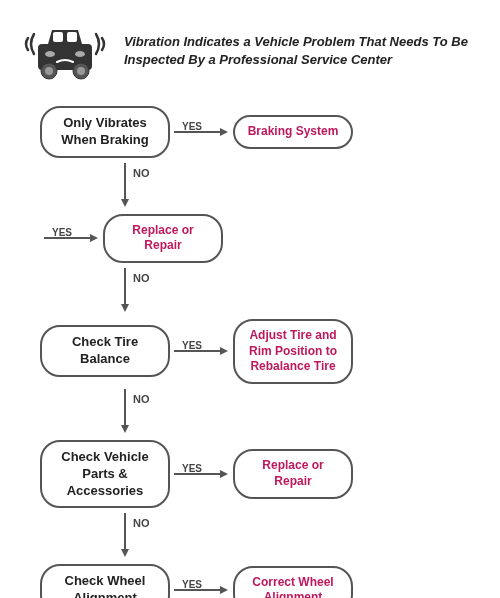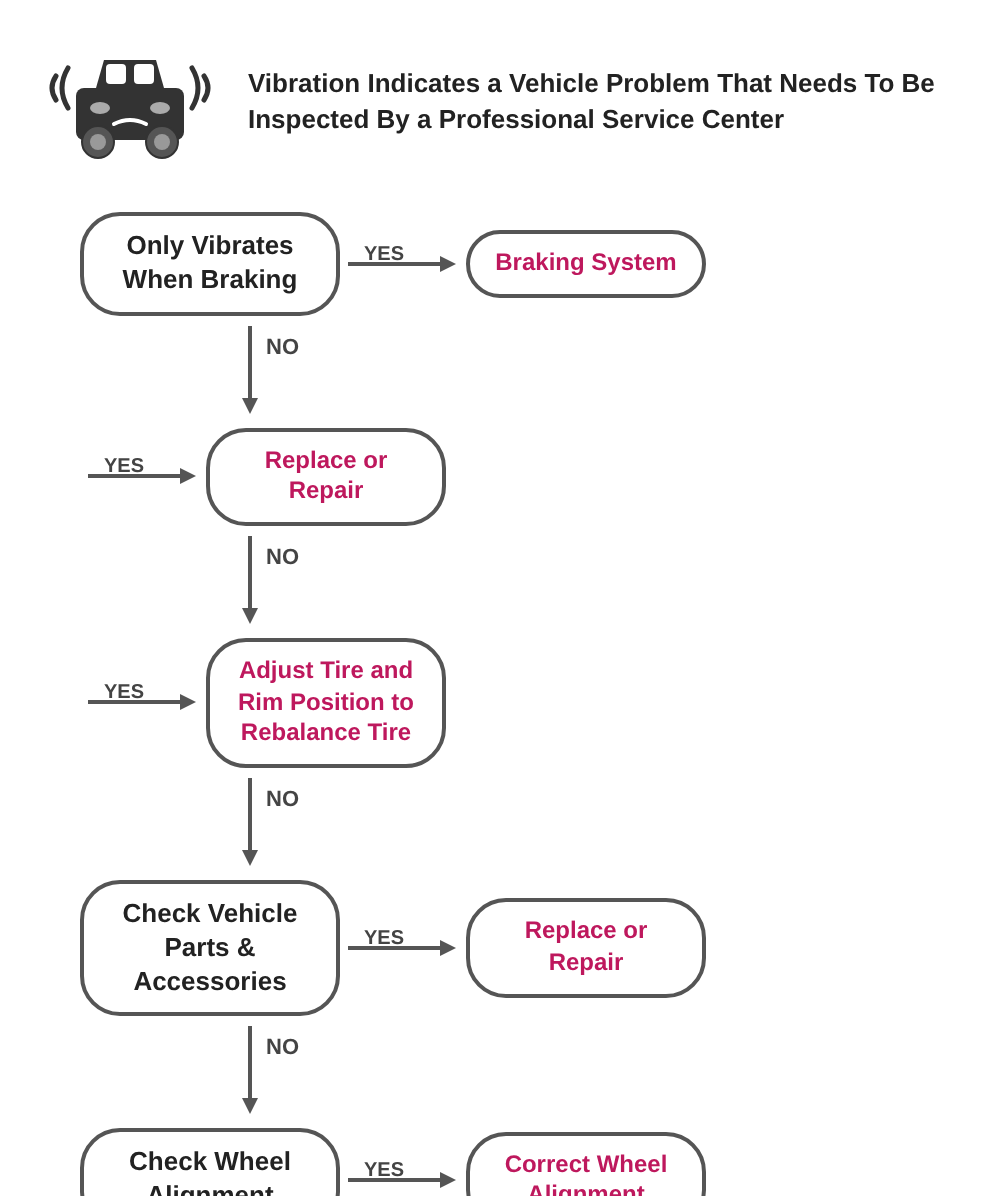--- a/index.html
+++ b/index.html
@@ -24,20 +24,21 @@
       width: 90px;
       height: 70px;
       flex-shrink: 0;
       margin-right: 14px;
     }
     .header-text {
       font-size: 13px;
       font-weight: bold;
       line-height: 1.4;
       color: #222;
+      font-style: italic;
     }
     
     .flowchart {
       display: flex;
       flex-direction: column;
       align-items: flex-start;
       padding-left: 20px;
     }
     
     .flow-row {
@@ -148,20 +149,21 @@
       </div>
       <div class="no-connector" style="display: flex; flex-direction: column; align-items: center; margin-left: 55px; margin-top: 4px; margin-bottom: 4px;">
       <svg width="60" height="46" viewBox="0 0 60 46">
         <line x1="30" y1="0" x2="30" y2="20" stroke="#555" stroke-width="2"></line>
         <text x="38" y="14" font-size="11" font-weight="bold" fill="#444">NO</text>
         <line x1="30" y1="20" x2="30" y2="36" stroke="#555" stroke-width="2"></line>
         <polygon points="26,36 30,44 34,36" fill="#555"></polygon>
       </svg>
     </div>
       <div class="flow-row">
+        <div class="decision-box">Check Tire Balance</div>
         <div style="display: flex; align-items: center; margin: 0px 4px;">
     <svg width="55" height="20" viewBox="0 0 55 20">
       <line x1="0" y1="10" x2="46" y2="10" stroke="#555" stroke-width="2"></line>
       <polygon points="46,6 54,10 46,14" fill="#555"></polygon>
       <text x="18" y="8" font-size="10" font-weight="bold" fill="#444" text-anchor="middle">YES</text>
     </svg>
   </div>
         <div class="result-box">Adjust Tire and Rim Position to Rebalance Tire</div>
       </div>
       <div class="no-connector" style="display: flex; flex-direction: column; align-items: center; margin-left: 55px; margin-top: 4px; margin-bottom: 4px;">

